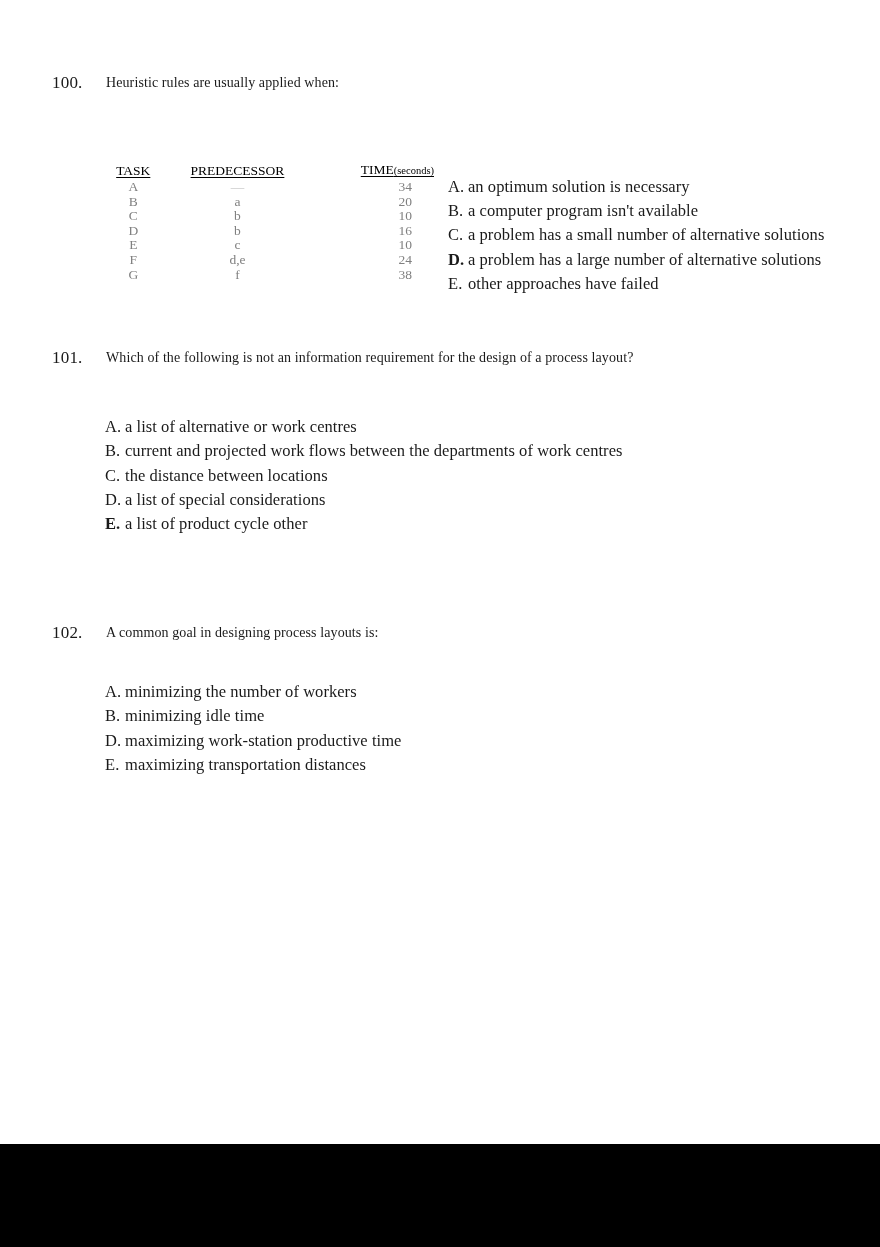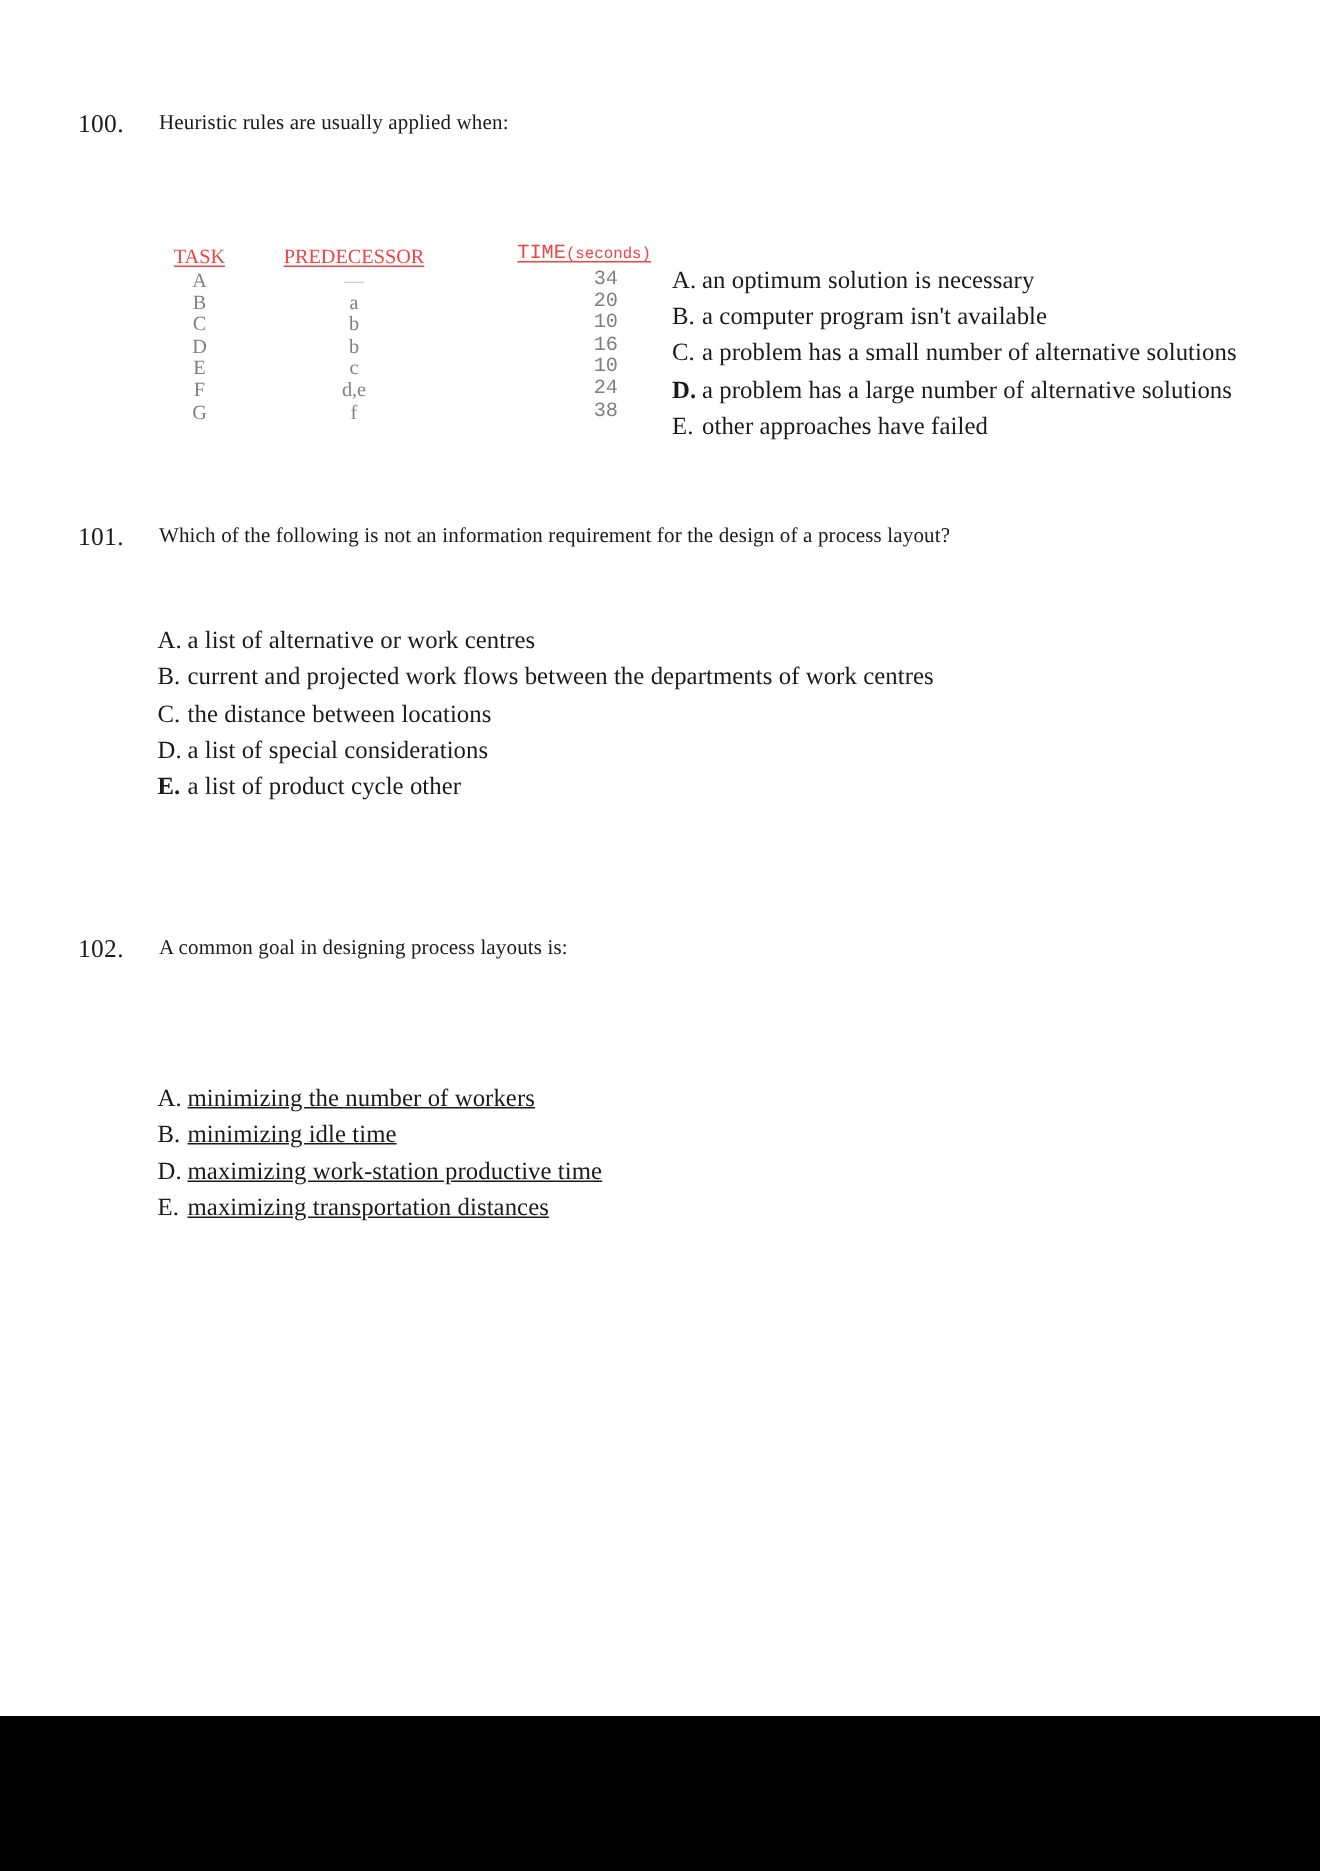--- a/index.html
+++ b/index.html
@@ -81,22 +81,21 @@
   #options-q100 .option {
     line-height: 24.2px;
   }
 
   #options-q101 {
     left: 105px;
     top: 415px;
   }
   #options-q102 {
     left: 105px;
-    top: 720px;
-    text-decoration: underline;
+    top: 680px;
   }
 
   
   .task-table {
     position: absolute;
     left: 106px;
     top: 162px;
     width: 340px;
     color: #7a7a7a;
     font-size: 13px;
@@ -105,36 +104,36 @@
   .task-table th {
     font-weight: normal;
     font-size: 13.5px;
     padding: 0 0 2px 0;
     line-height: 15px;
     white-space: nowrap;
   }
   .task-table th .hdr {
     text-decoration: underline;
     text-underline-offset: 2px;
-    color: #ef4444;
+    color: #000000;
     text-align: right;
   }
   .task-table th .sub {
     font-size: 10.5px;
   }
   .task-table td {
     padding: 0;
     line-height: 14.6px;
     font-size: 13.5px;
     color: #808080;
     text-align: center;
   }
   .task-table .col-task   { width: 60px;  text-align: center; }
   .task-table .col-pred   { width: 170px; text-align: center; }
-  .task-table .col-time   { width: 110px; text-align: center; font-family: Liberation Mono, monospace; }
+  .task-table .col-time   { width: 110px; text-align: center; }
   .task-table td.col-time { text-align: right; padding-right: 34px; }
   .task-table th.col-time { text-align: right; padding-right: 12px; }
   .task-table .dash {
     color: #c4c4c4;
   }
 
   
   .bottom-band {
     position: absolute;
     left: 0;

